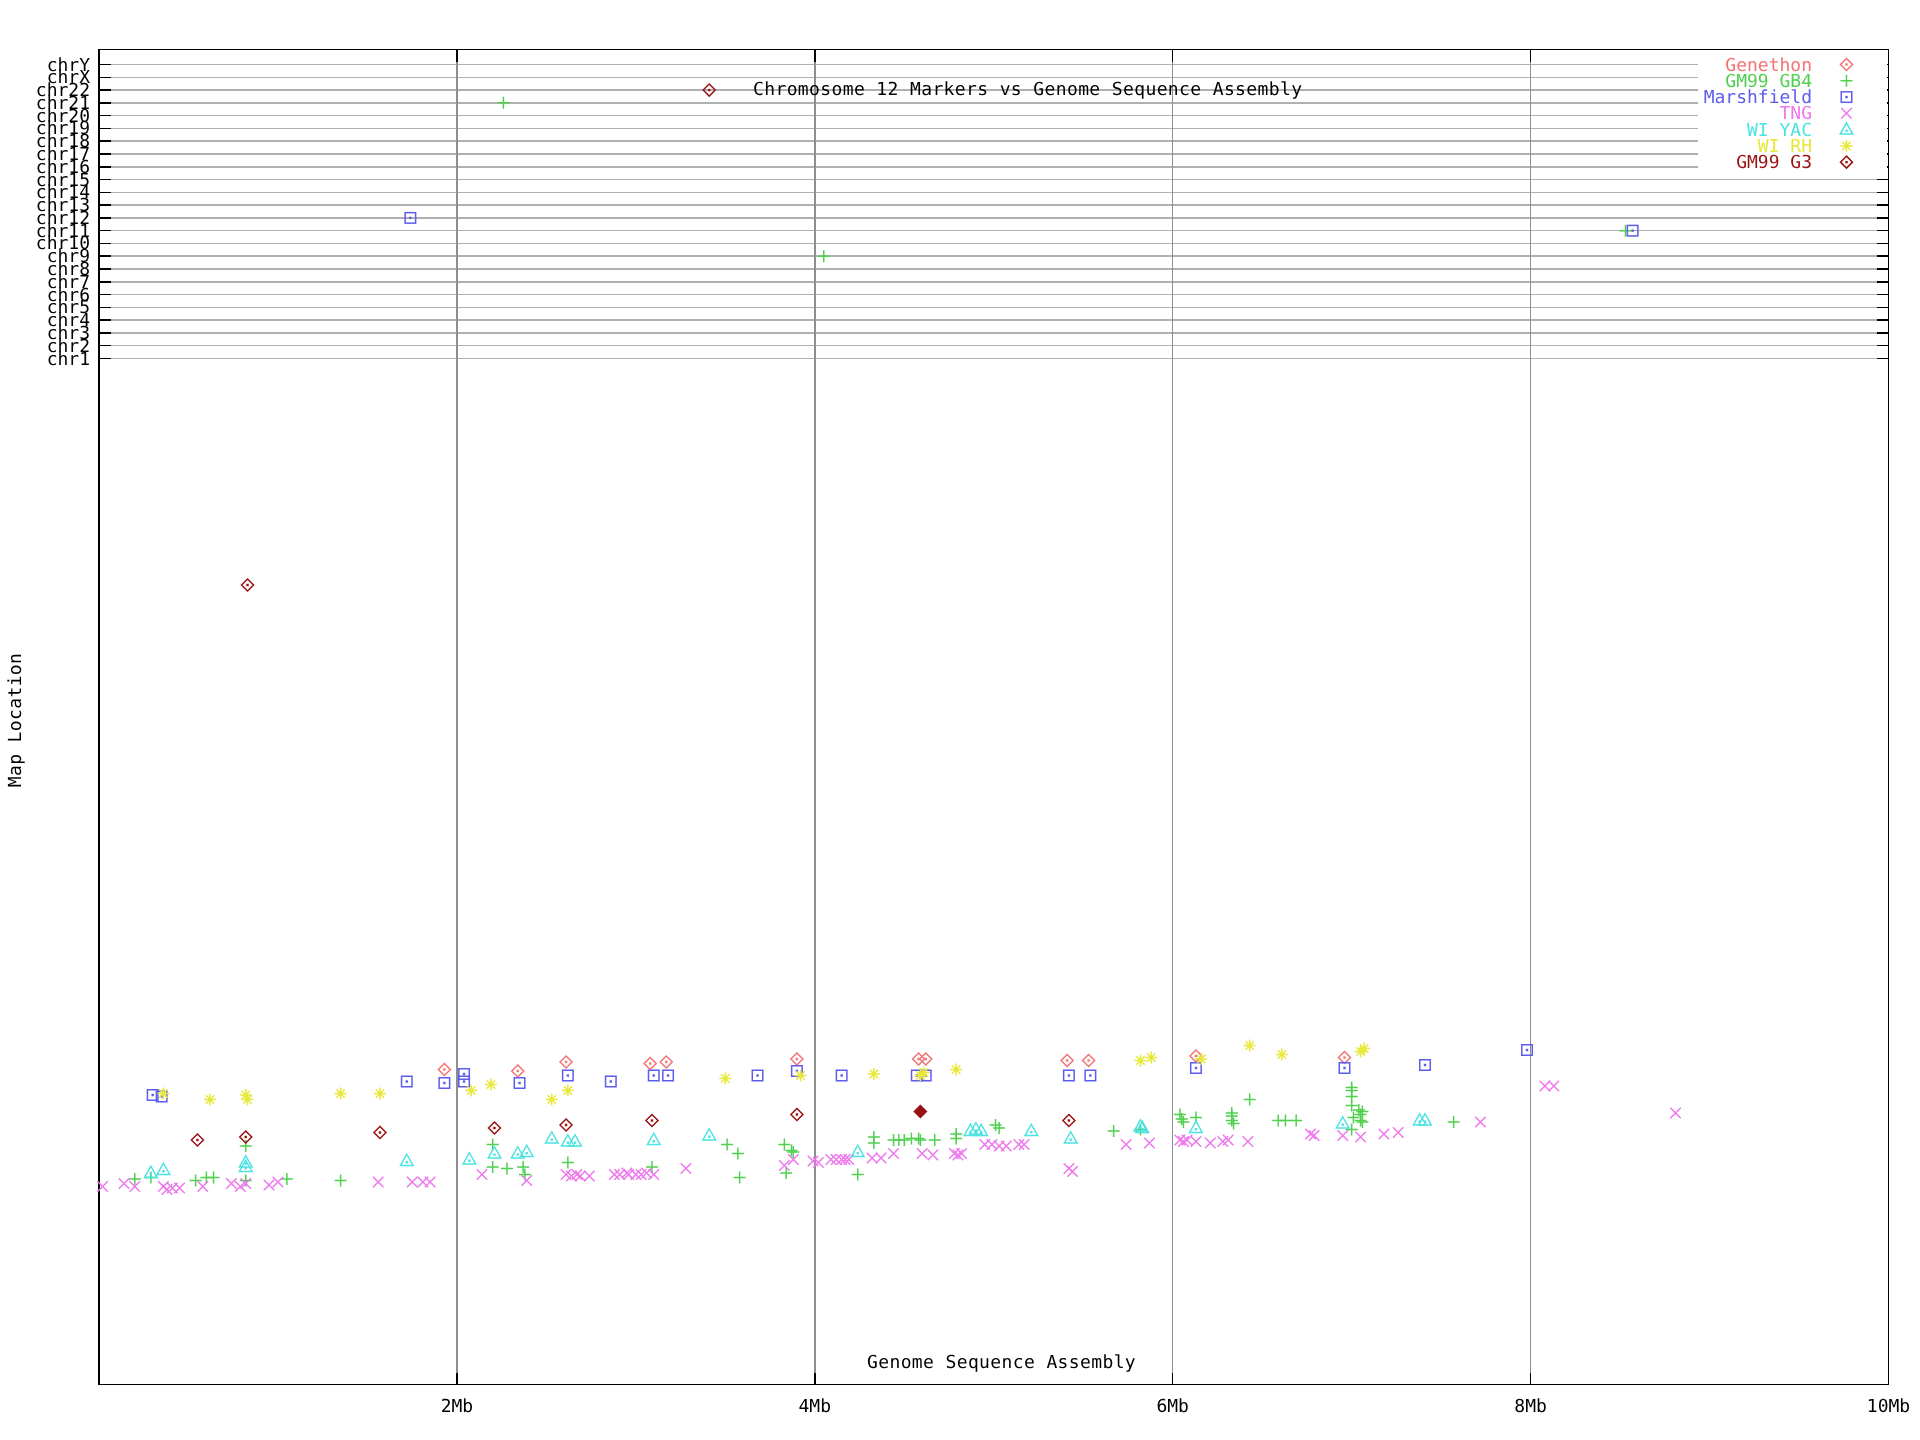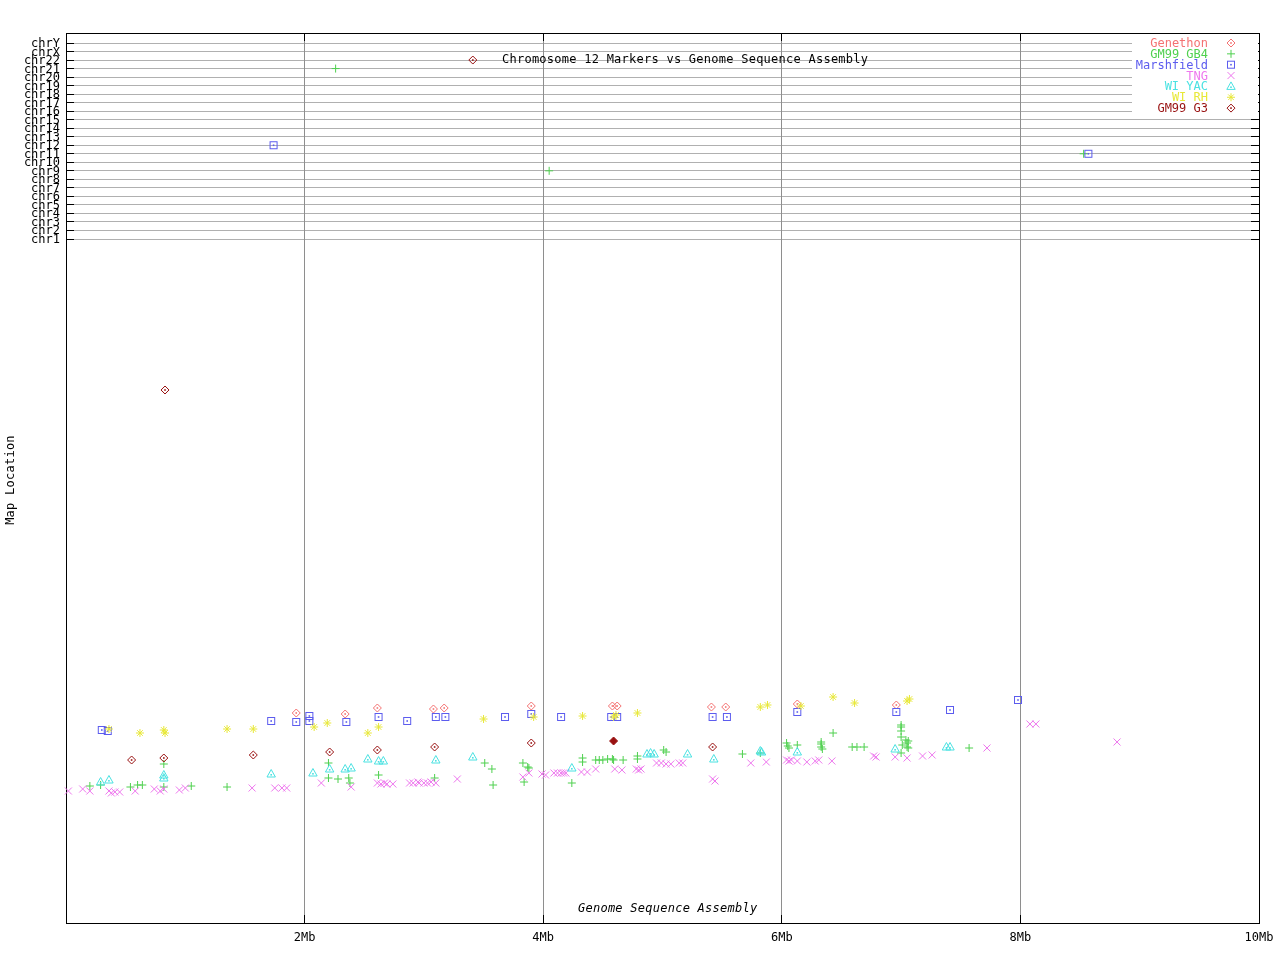--- a/index.html
+++ b/index.html
@@ -1,20 +1,20 @@
 <!DOCTYPE html>
 <html><head>
 <meta charset="utf-8">
 <style>
   html,body{margin:0;padding:0;background:#fff;}
   #screen{position:relative;width:1280px;height:960px;background:#ffffff;overflow:hidden;
           font-family:"DejaVu Sans Mono","Liberation Mono",monospace;}
   .lbl{position:absolute;font-size:12px;color:#000;white-space:nowrap;letter-spacing:.25px;}
   #chart-title{top:10px;left:502px;margin-top:42px;}
-  #x-axis-label{top:901px;left:578px;font-style:italic;}
+  #x-axis-label{top:901px;left:578px;}
   #y-axis-label{left:10px;top:480px;transform:translate(-50%,-50%) rotate(-90deg);}
   svg text{font-family:"DejaVu Sans Mono","Liberation Mono",monospace;font-size:12px;}
 </style>
 </head>
 <body>
 
 <div id="screen">
   <svg id="plot" width="1280" height="960" viewBox="0 0 1280 960" style="position:absolute;left:0;top:0;">
       <line x1="66" y1="43" x2="1132" y2="43" stroke="#b0b0b0" stroke-width="1" shape-rendering="crispEdges"></line>
       <line x1="66" y1="51.52173913043478" x2="1132" y2="51.52173913043478" stroke="#b0b0b0" stroke-width="1" shape-rendering="crispEdges"></line>

